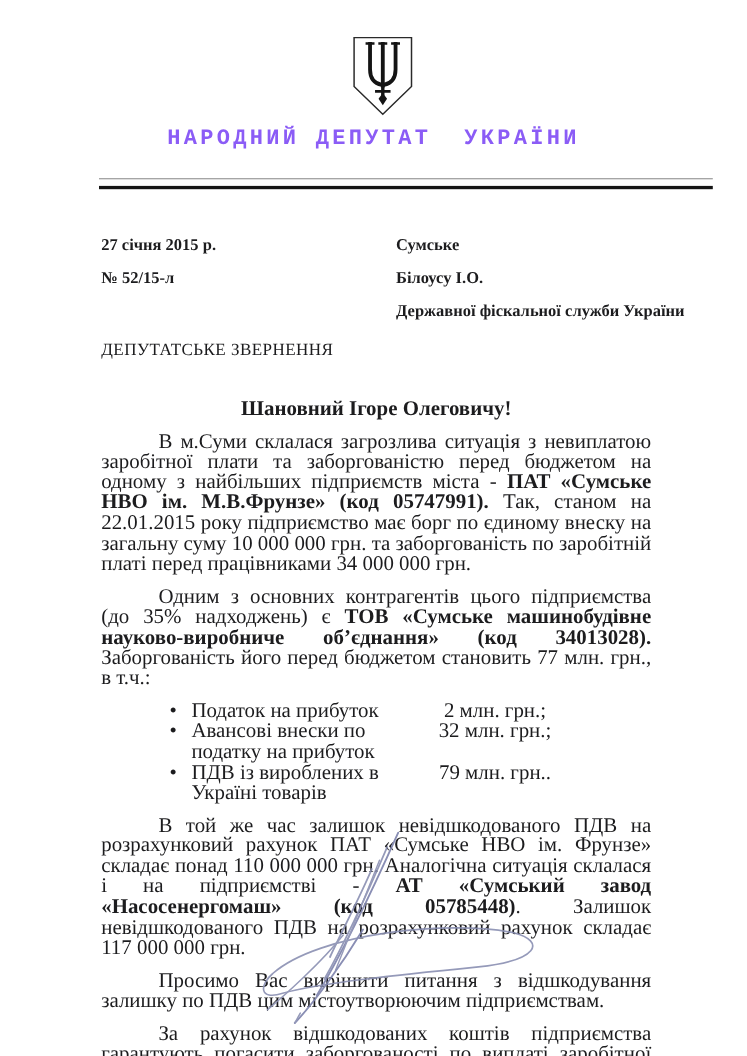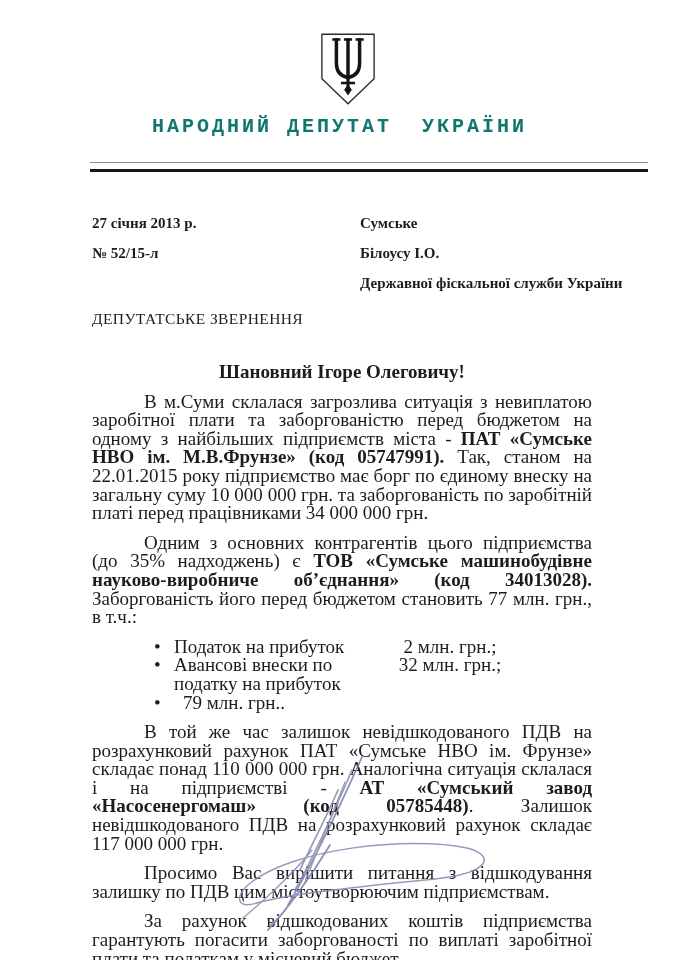--- a/index.html
+++ b/index.html
@@ -17,21 +17,21 @@
     width:58px; height:76px;
   }
   .letterhead-title {
     position:absolute; left:0; top:115px; width:679px;
     text-align:center;
     font-family:"Liberation Mono", monospace;
     font-weight:bold;
     font-size:20px;
     letter-spacing:3px;
     white-space:pre;
-    color:#0f766e;
+    color:#8b5cf6;
   }
   .rule-thin {
     position:absolute; left:90px; top:162px; width:558px; height:0;
     border-top:1px solid #8f8f8f;
   }
   .rule-thick {
     position:absolute; left:90px; top:169px; width:558px; height:0;
     border-top:3px solid #151515;
   }
   
@@ -91,21 +91,21 @@
       <path d="M24 53.5 H36" stroke-width="2.6"></path>
     </g>
     <path d="M30 55 L26 60.5 L30 66.5 L34 60.5 Z" fill="#141414"></path>
   </svg>
 
   <div class="letterhead-title">НАРОДНИЙ ДЕПУТАТ  УКРАЇНИ</div>
   <div class="rule-thin"></div>
   <div class="rule-thick"></div>
 
   <div class="meta-block">
-    <div>27 січня 2013 р.</div>
+    <div>27 січня 2015 р.</div>
     <div>№ 52/15-л</div>
   </div>
 
   <div class="addressee-block">
     <div>Сумське</div>
     <div>Білоусу І.О.</div>
     <div>Державної фіскальної служби України</div>
   </div>
 
   <div class="doc-title">ДЕПУТАТСЬКЕ ЗВЕРНЕННЯ</div>
@@ -122,20 +122,21 @@
         <span class="bullet-label">Податок на прибуток</span>
         <span class="bullet-amount">2 млн. грн.;</span>
       </div>
       <div class="bullet-row">
         <span class="bullet-marker">•</span>
         <span class="bullet-label">Авансові внески по податку на прибуток</span>
         <span class="bullet-amount">32 млн. грн.;</span>
       </div>
       <div class="bullet-row">
         <span class="bullet-marker">•</span>
+        <span class="bullet-label">ПДВ із вироблених в Україні товарів</span>
         <span class="bullet-amount">79 млн. грн..</span>
       </div>
     </div>
 
     <p class="para"><span>В той же час залишок невідшкодованого ПДВ на розрахунковий рахунок ПАТ «Сумське НВО ім. Фрунзе» складає понад 110 000 000 грн. Аналогічна ситуація склалася і на підприємстві - </span><b>АТ «Сумський завод «Насосенергомаш» (код 05785448)</b><span>. Залишок невідшкодованого ПДВ на розрахунковий рахунок складає 117 000 000 грн.</span></p>
     <p class="para"><span>Просимо Вас вирішити питання з відшкодування залишку по ПДВ цим містоутворюючим підприємствам.</span></p>
     <p class="para"><span>За рахунок відшкодованих коштів підприємства гарантують погасити заборгованості по виплаті заробітної плати та податкам у місцевий бюджет.</span></p>
 
     <div class="closing">
       <p class="closing-regards">З повагою,</p>

